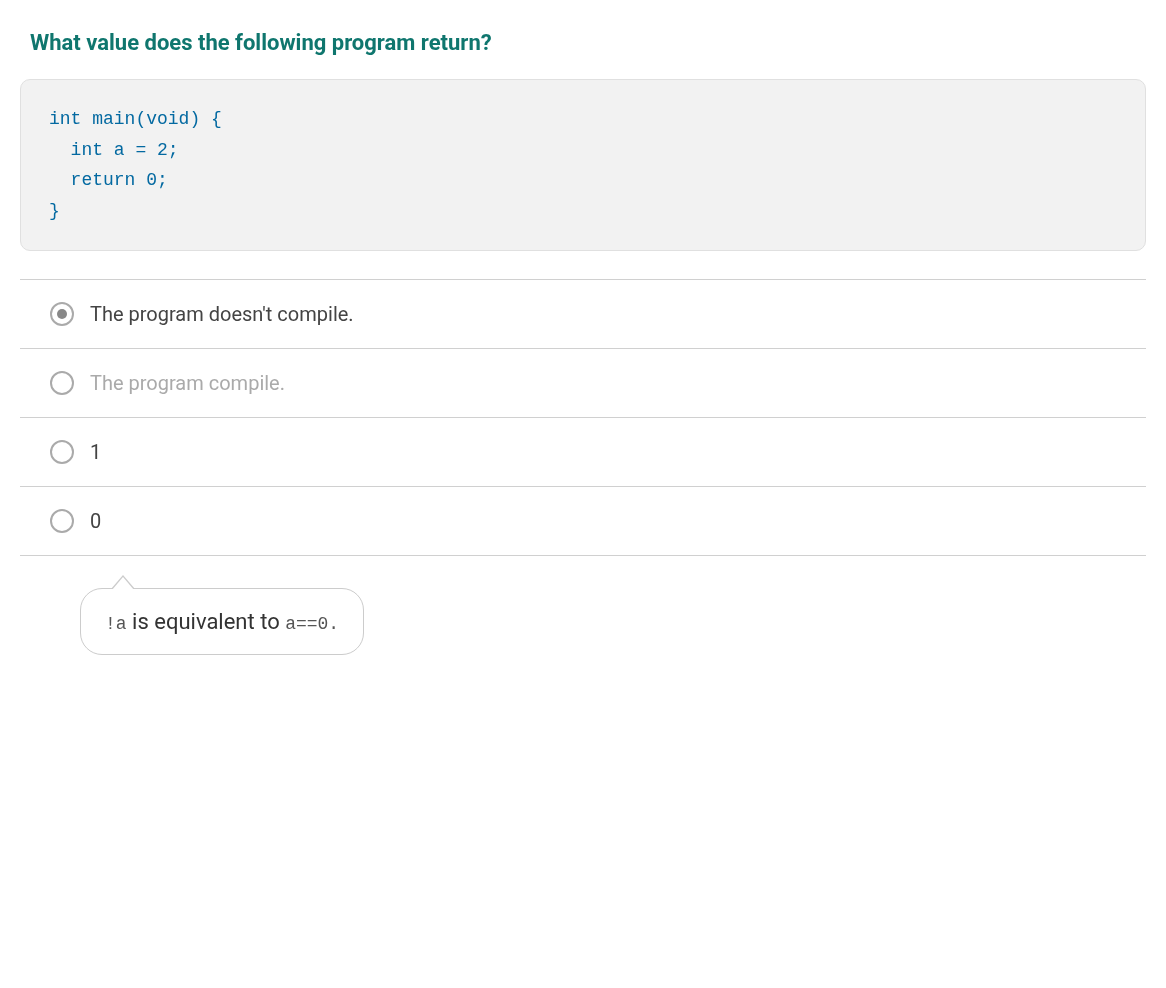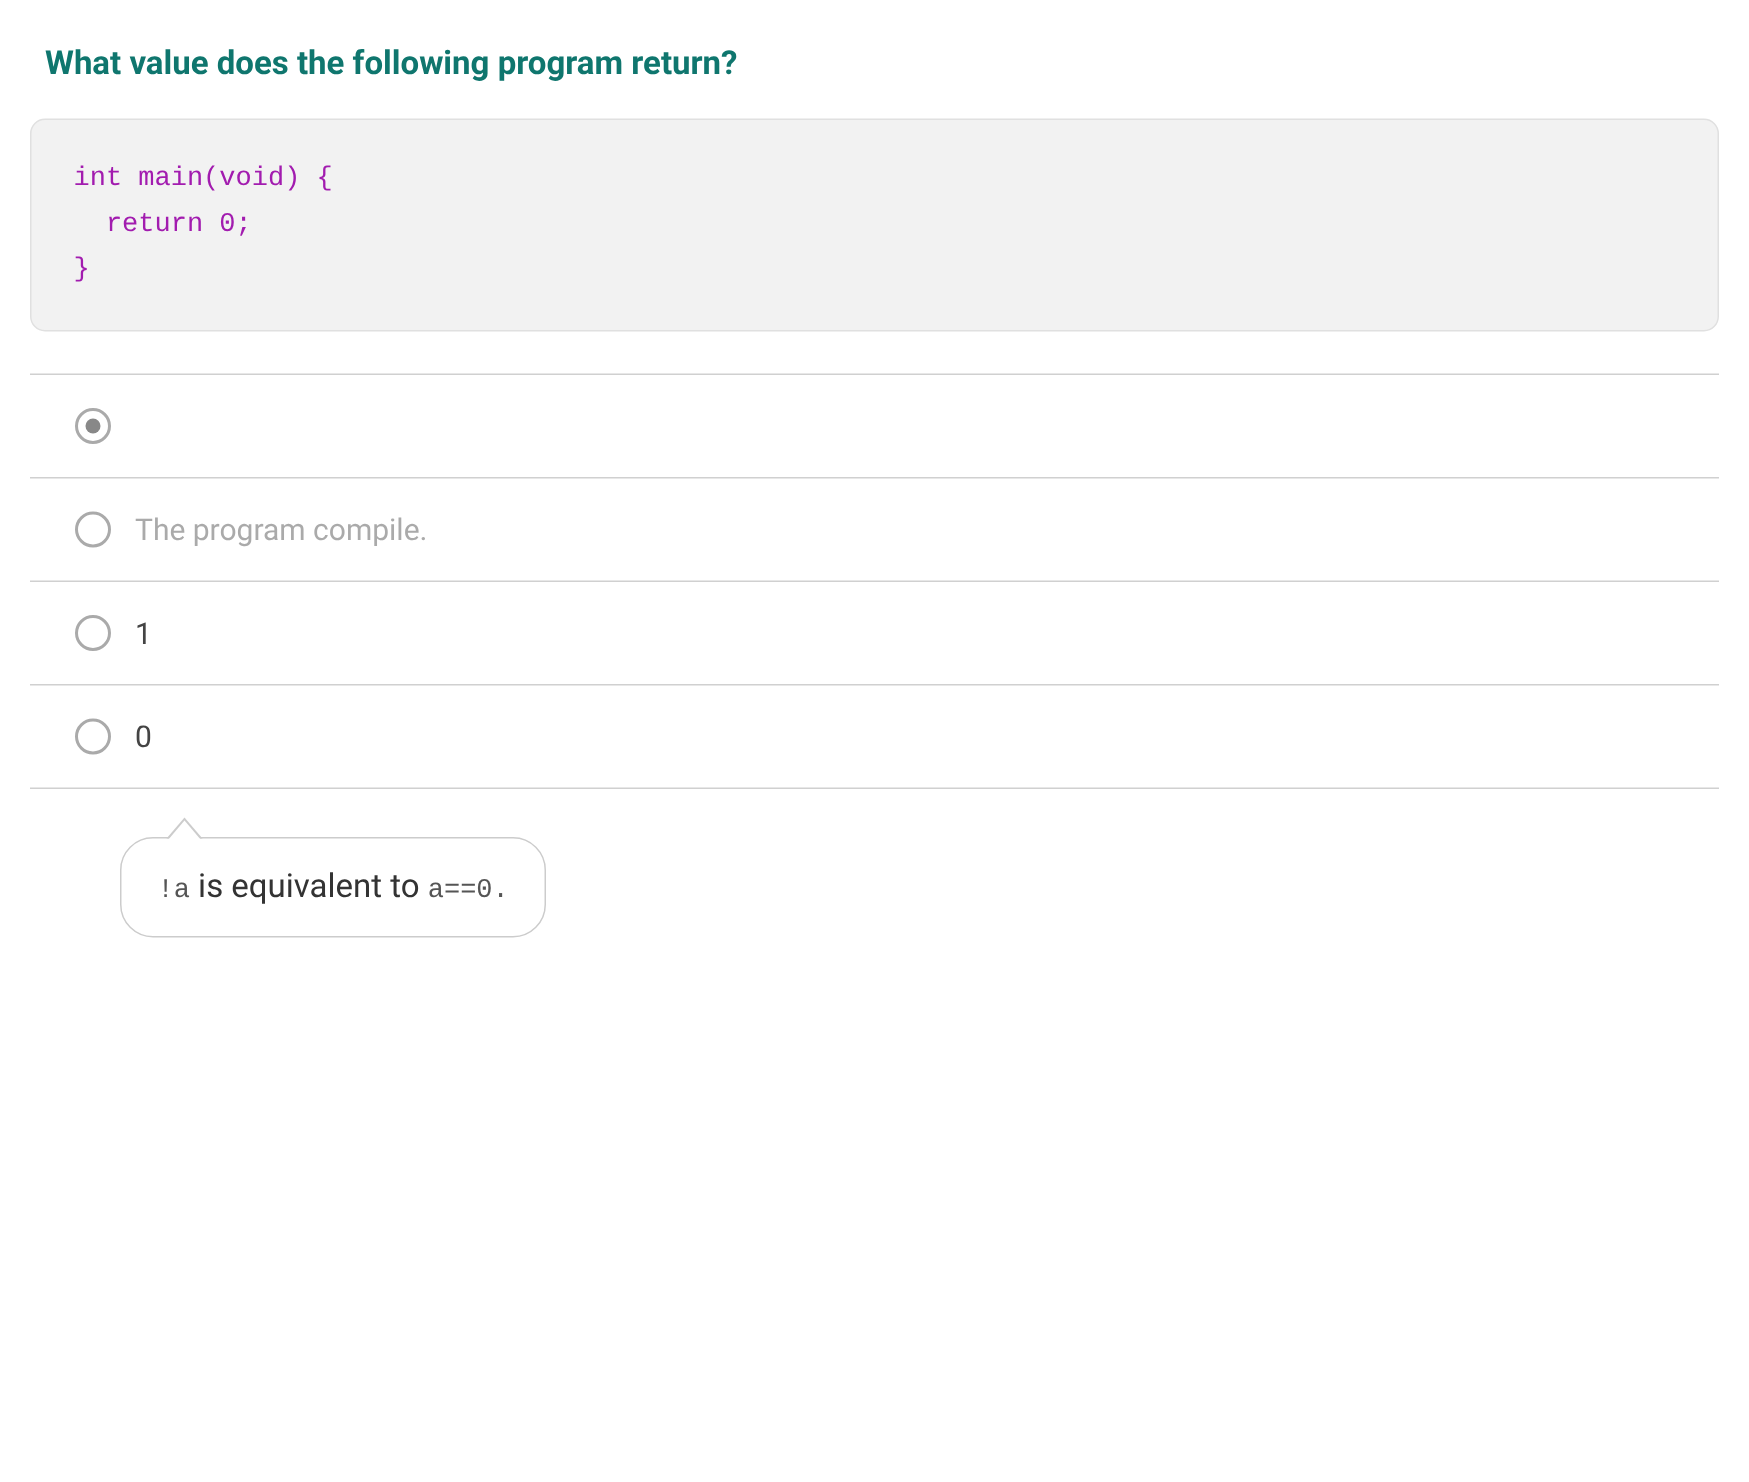--- a/index.html
+++ b/index.html
@@ -25,21 +25,21 @@
       padding-left: 10px;
     }
 
     .code-block {
       background-color: #f2f2f2;
       border-radius: 10px;
       padding: 24px 28px;
       margin-bottom: 28px;
       font-family: 'Courier New', Courier, monospace;
       font-size: 18px;
-      color: #a21caf;
+      color: #0369a1;
       line-height: 1.7;
       border: 1px solid #e0e0e0;
     }
 
     .options-container {
       margin-top: 0;
     }
 
     .option-row {
       display: flex;
@@ -138,30 +138,32 @@
       font-weight: 400;
     }
   </style>
 </head>
 <body>
 
 <p class="question-text">What value does the following program return?</p>
 
 <div class="code-block">
   <div>int main(void) {</div>
+  <div>&nbsp;&nbsp;int a = 2;</div>
   <div>&nbsp;&nbsp;return 0;</div>
   <div>}</div>
 </div>
 
 <div class="options-container">
 
   <div class="option-row">
     <div class="radio-outer selected">
       <div class="radio-inner"></div>
     </div>
+    <span class="option-label">The program doesn't compile.</span>
   </div>
 
   <div class="option-row">
     <div class="radio-outer"></div>
     <span class="option-label dimmed">The program compile.</span>
   </div>
 
   <div class="option-row">
     <div class="radio-outer"></div>
     <span class="option-label">1</span>

